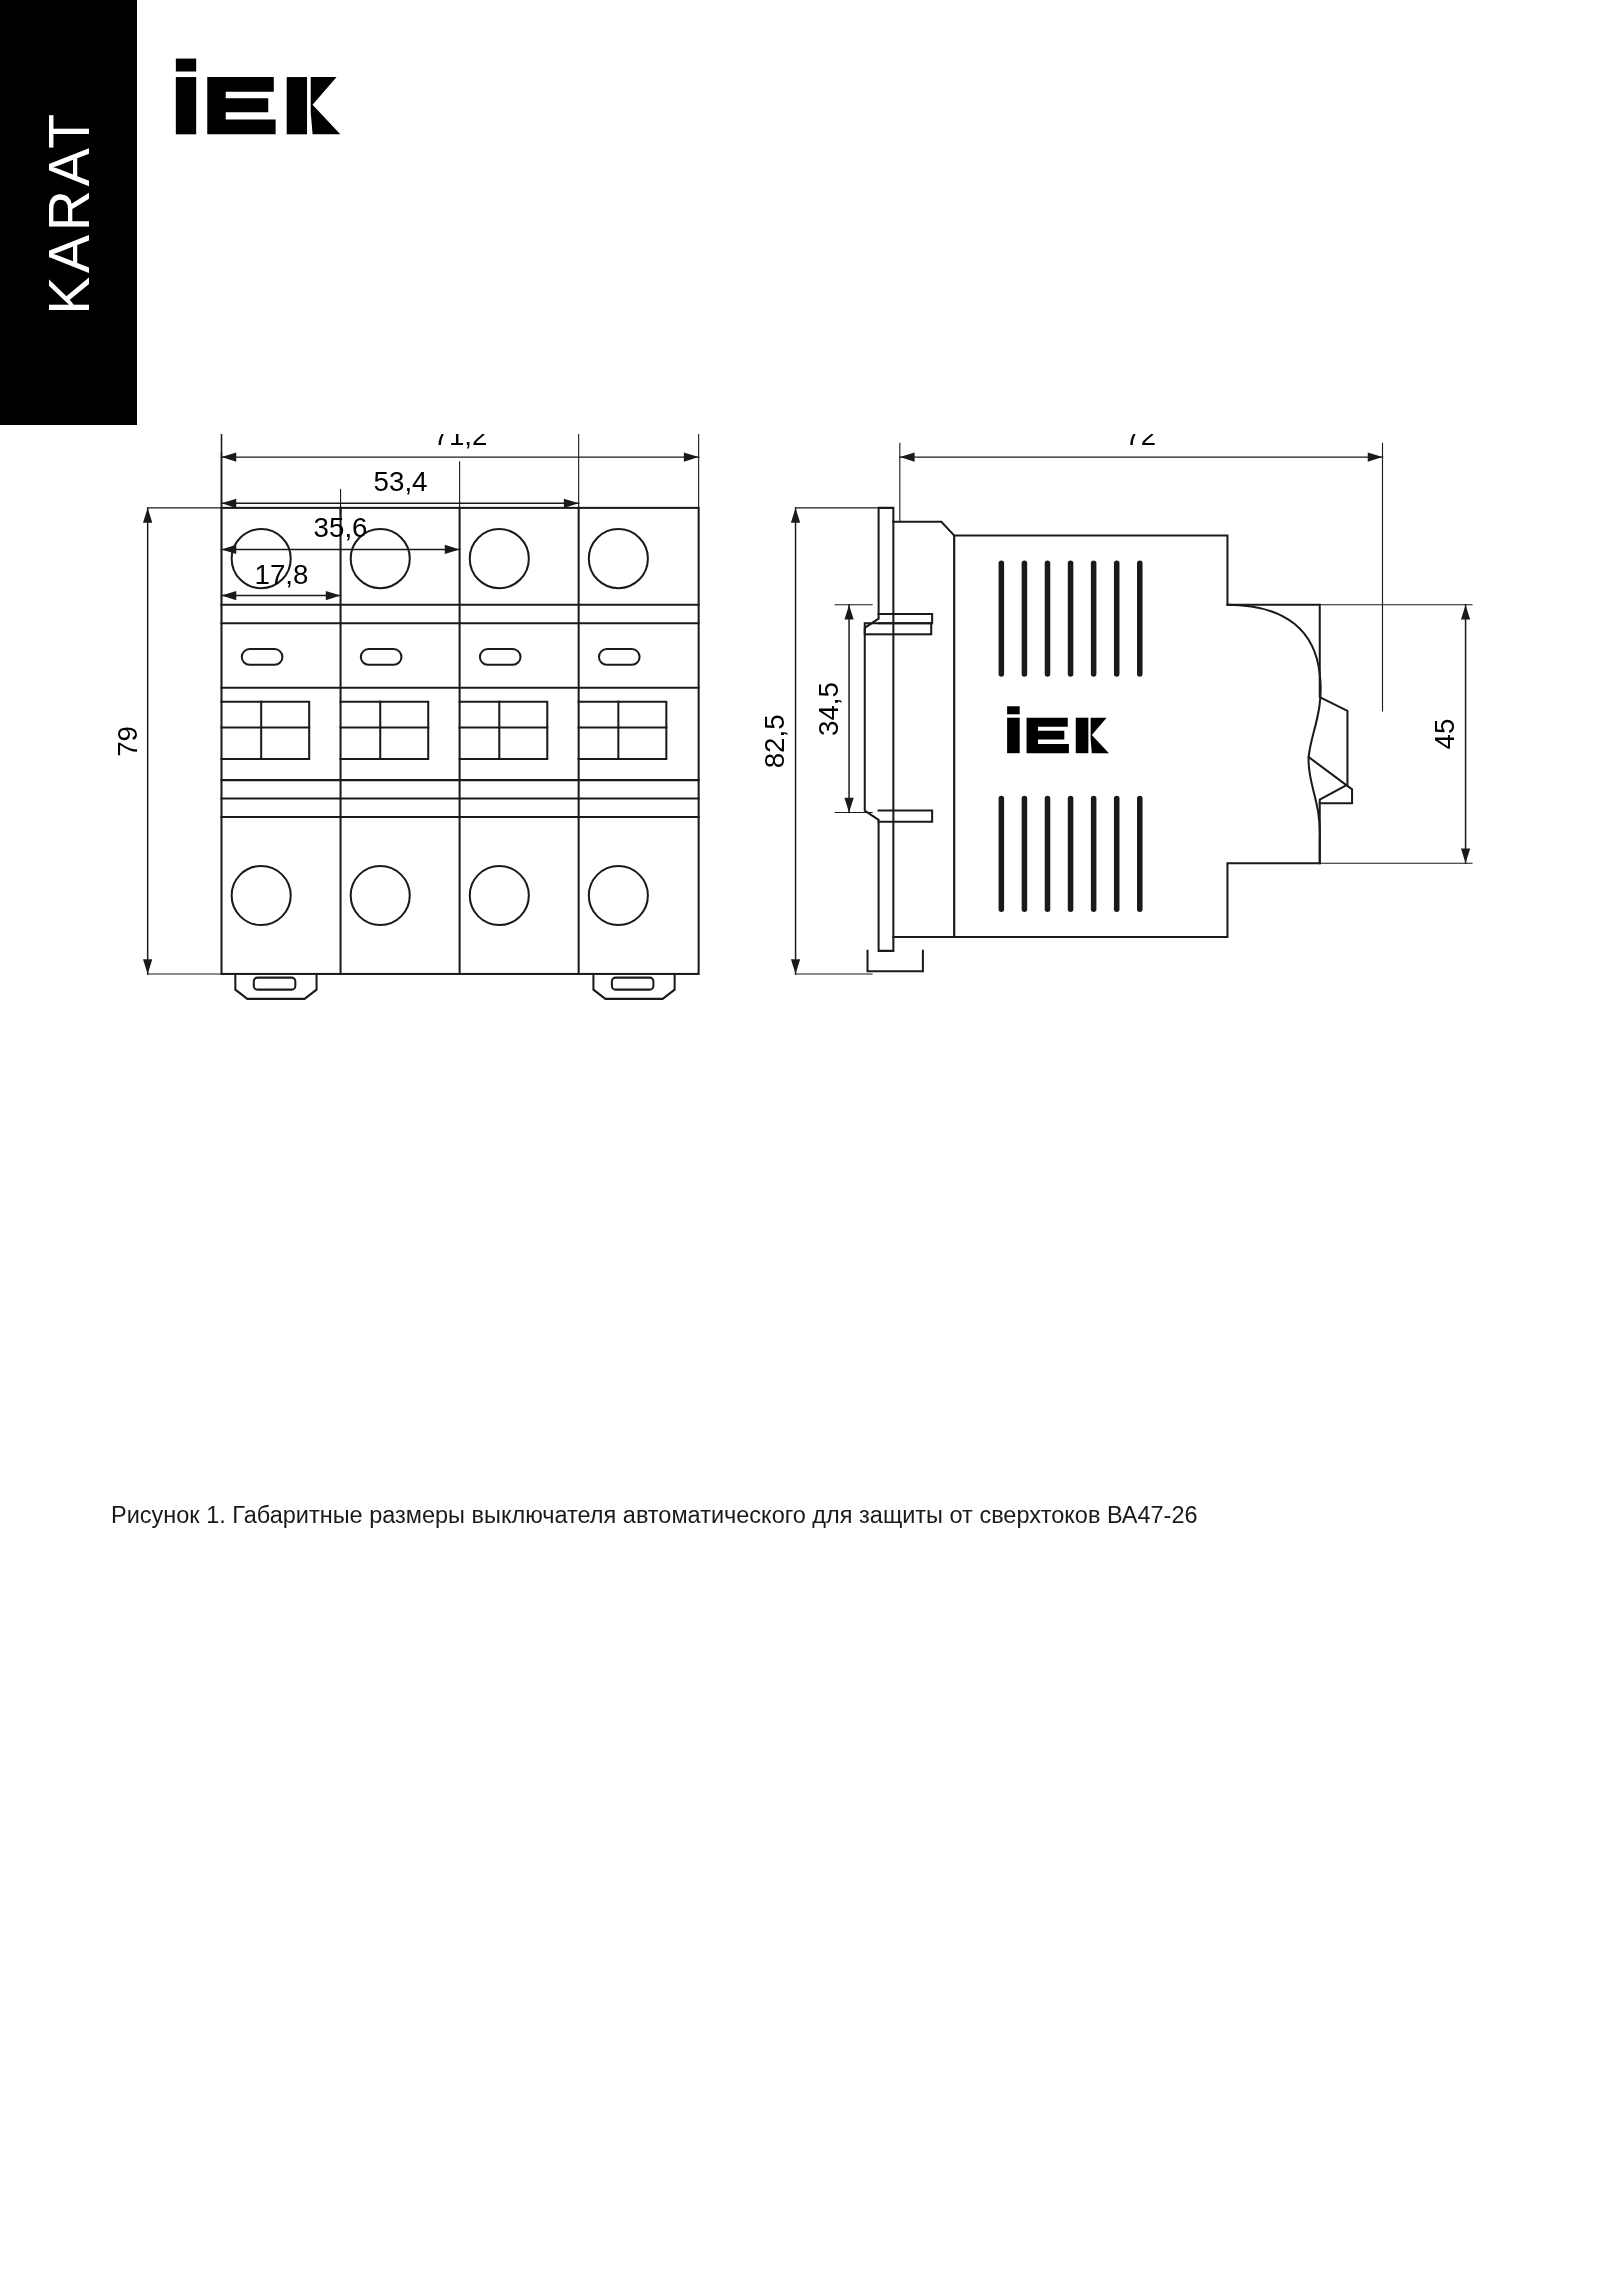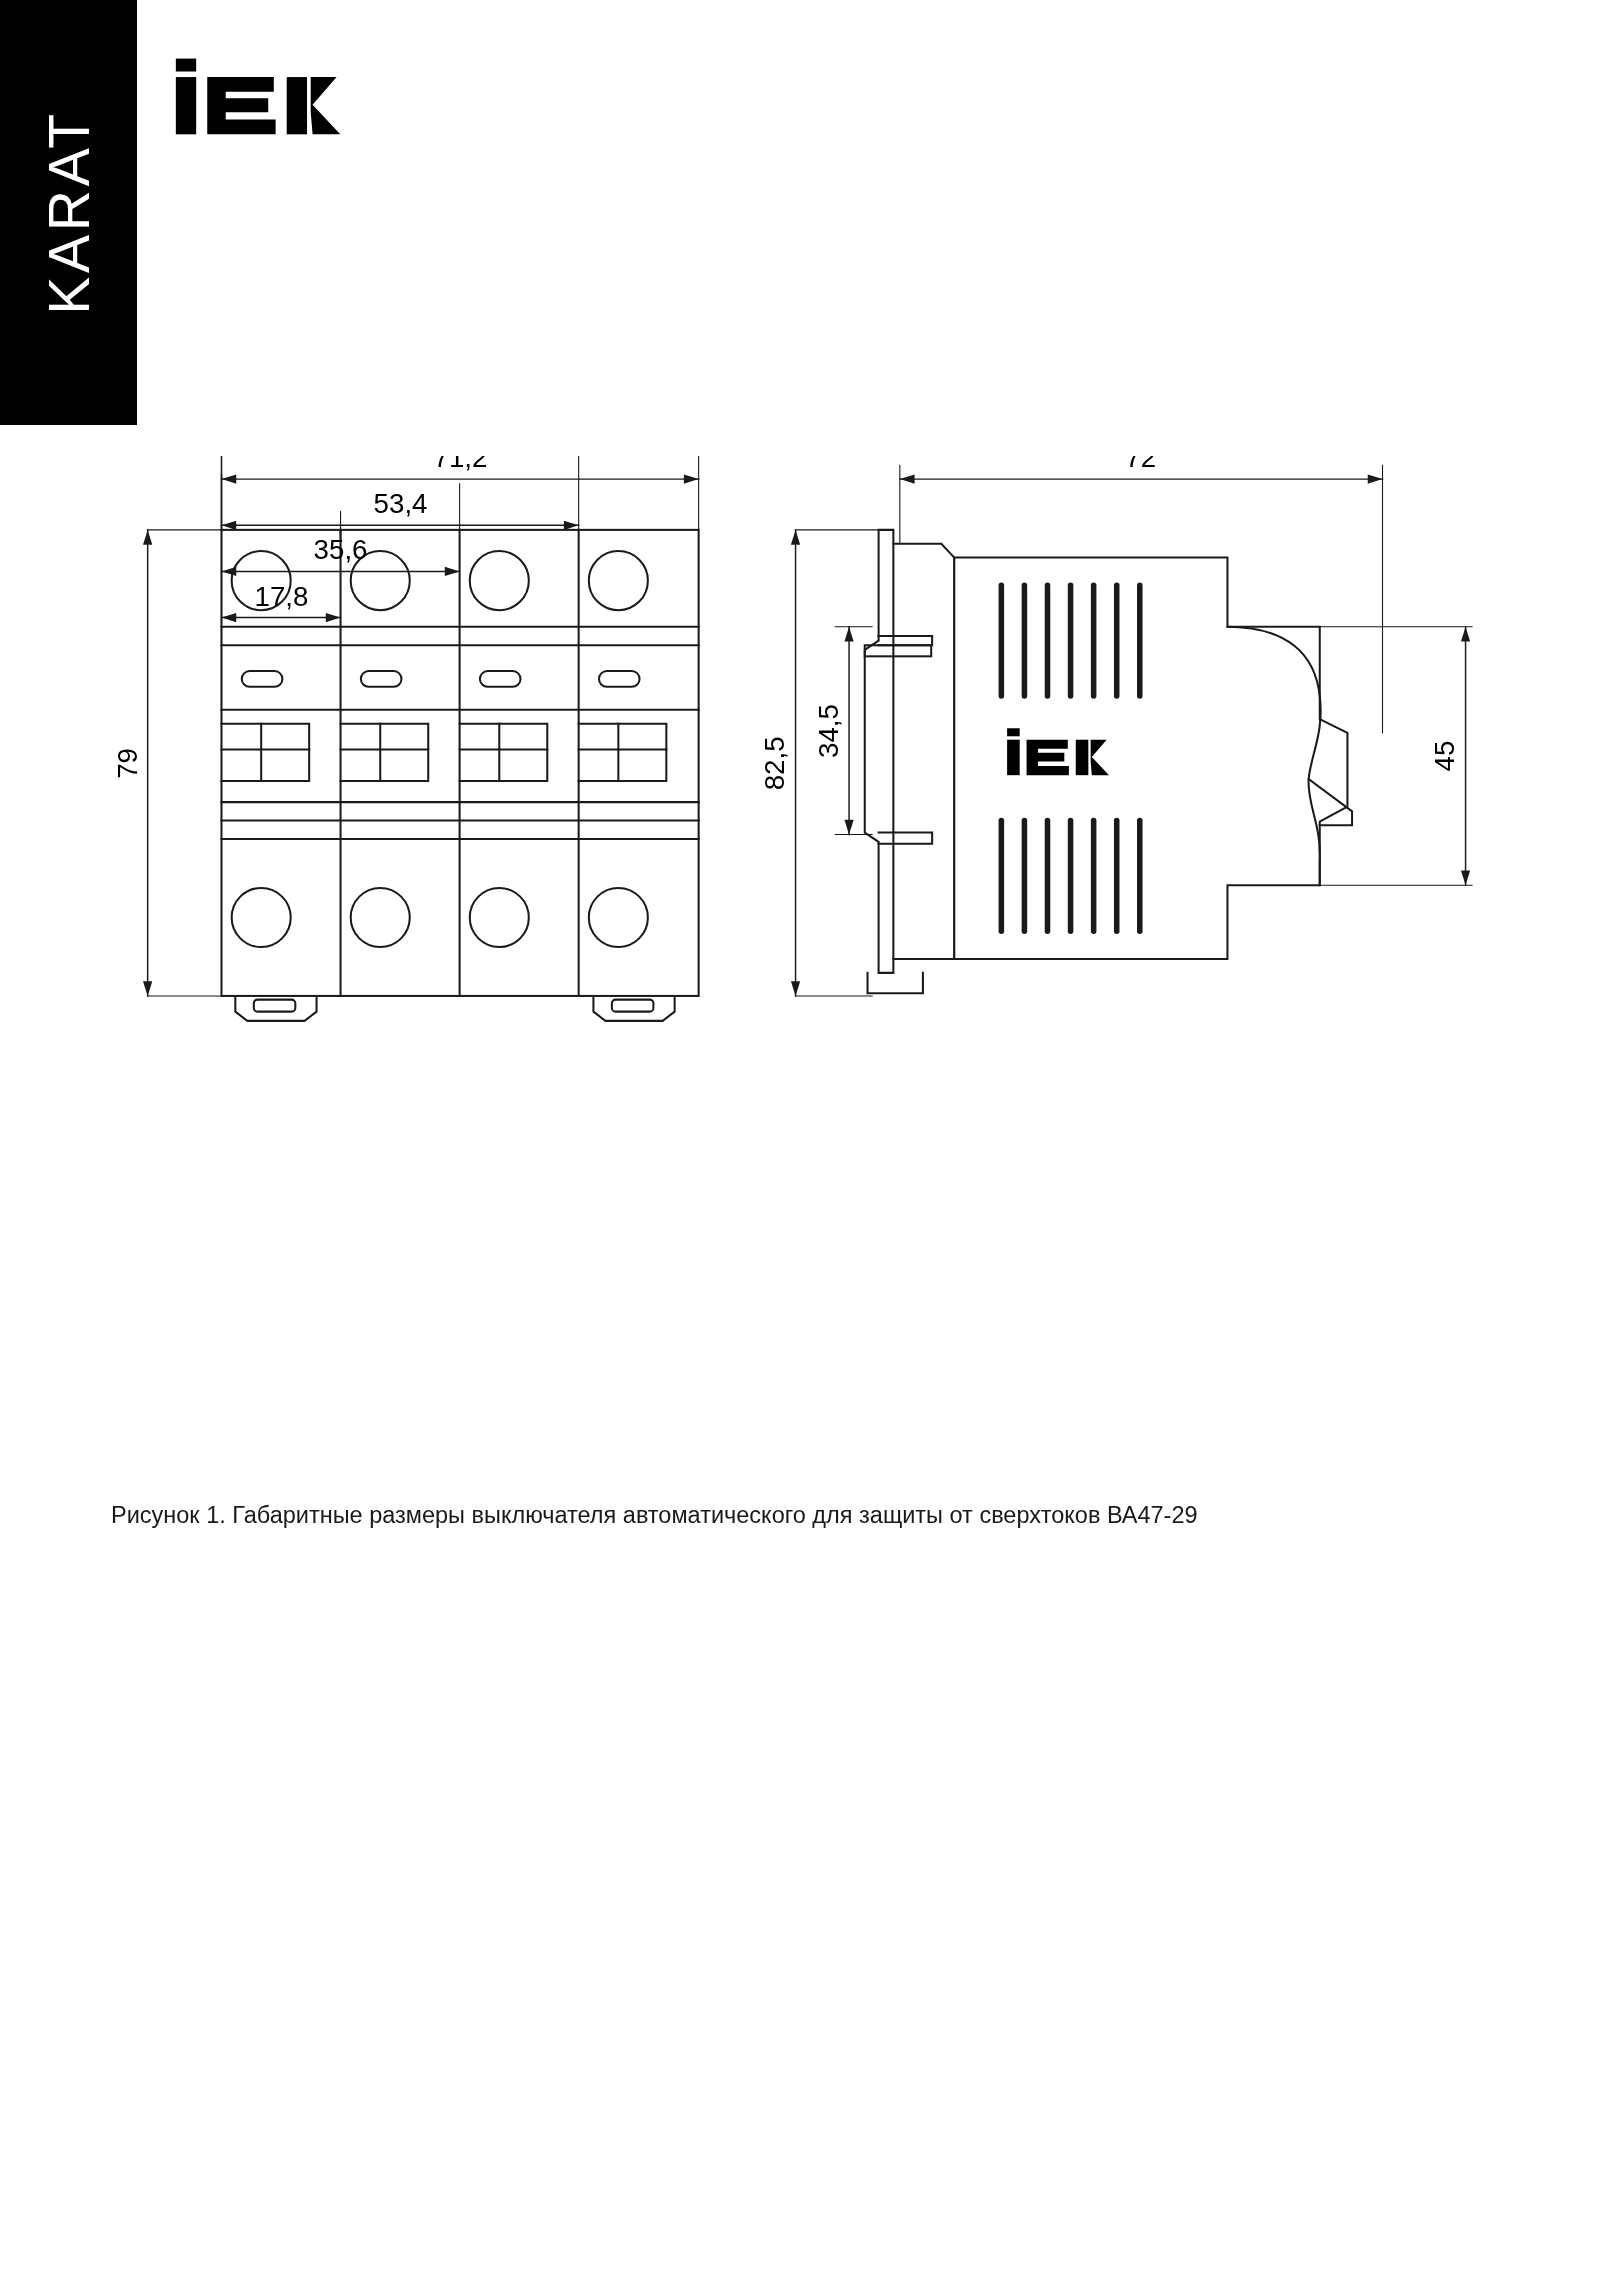--- a/index.html
+++ b/index.html
@@ -49,21 +49,21 @@
     left: 174px;
     top: 51px;
     width: 194px;
     height: 102px;
   }
 
   
   .drawing {
     position: absolute;
     left: 0;
-    top: 456px;
+    top: 434px;
     width: 1328px;
     height: 923px;
   }
 
   
   .caption {
     position: absolute;
     left: 111px;
     top: 1500px;
     width: 1403px;
@@ -267,14 +267,14 @@
 
     <text x="1236" y="12" text-anchor="middle">72</text>
     <text x="0" y="0" transform="translate(850,333) rotate(-90)" text-anchor="middle">82,5</text>
     <text x="0" y="0" transform="translate(908,298) rotate(-90)" text-anchor="middle">34,5</text>
     <text x="0" y="0" transform="translate(1576,325) rotate(-90)" text-anchor="middle">45</text>
   </g>
 
 </svg>
 </div>
 
-<div class="caption">Рисунок 1. Габаритные размеры выключателя автоматического для защиты от сверхтоков ВА47-29</div>
+<div class="caption">Рисунок 1. Габаритные размеры выключателя автоматического для защиты от сверхтоков ВА47-26</div>
 
 
 </body></html>

